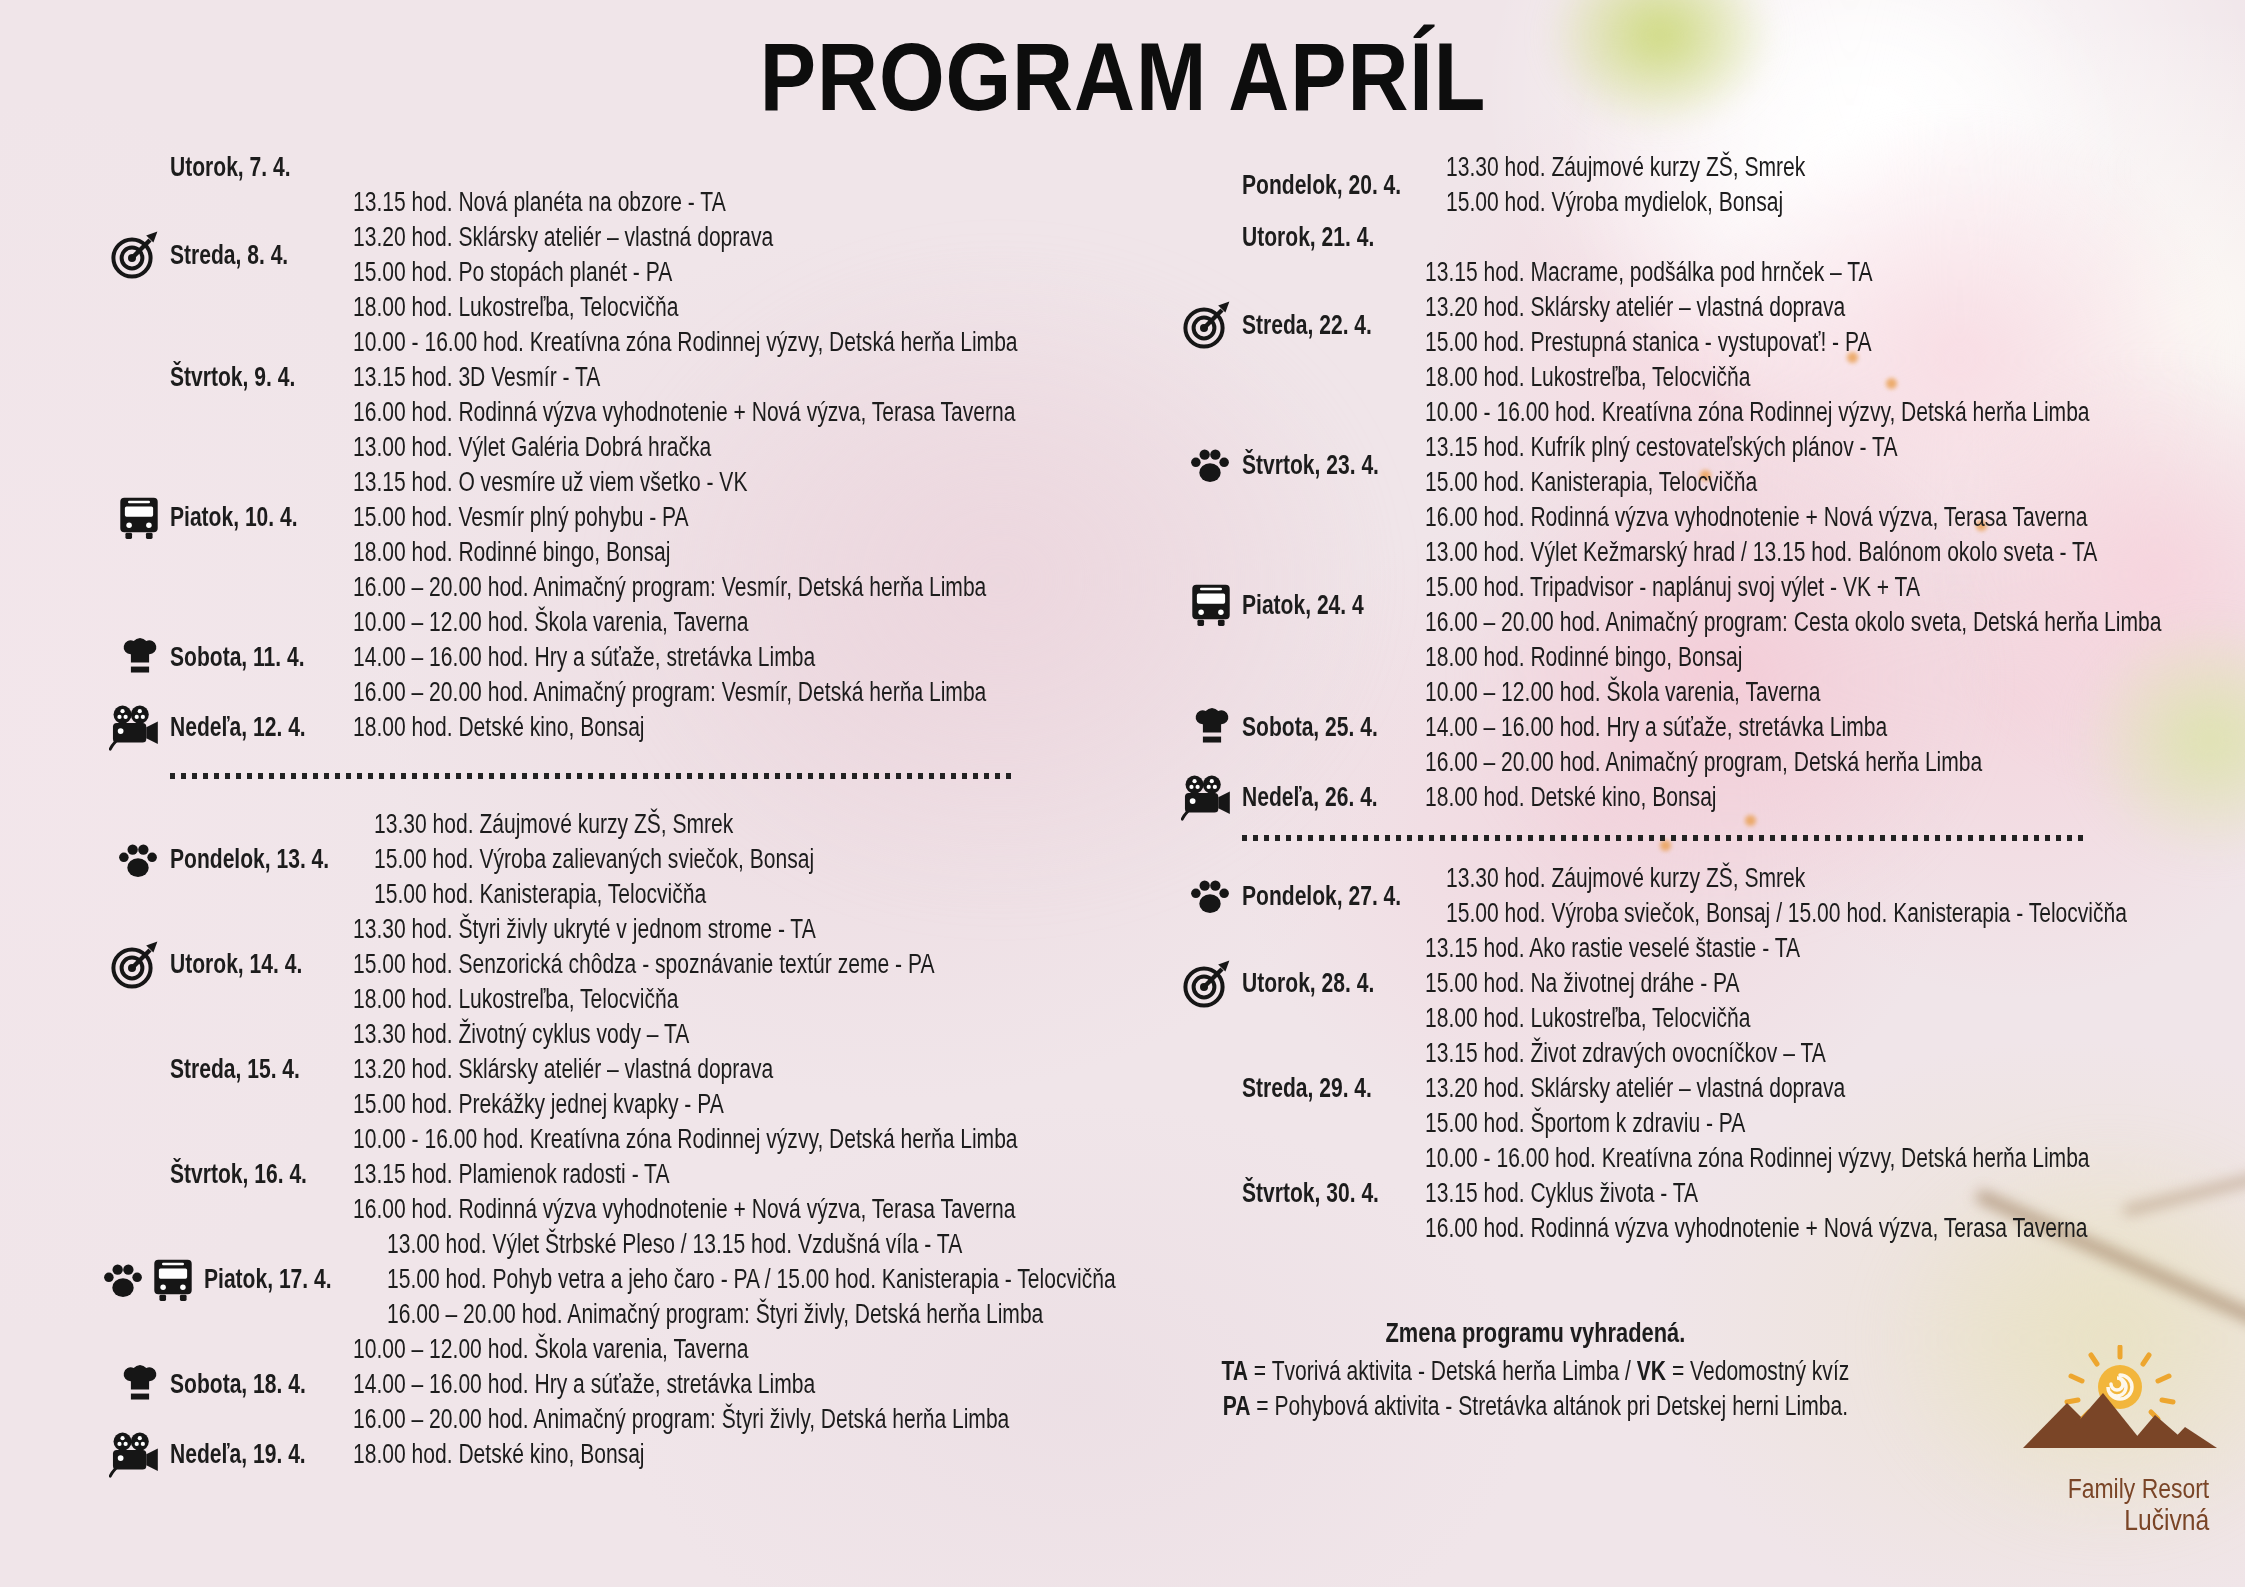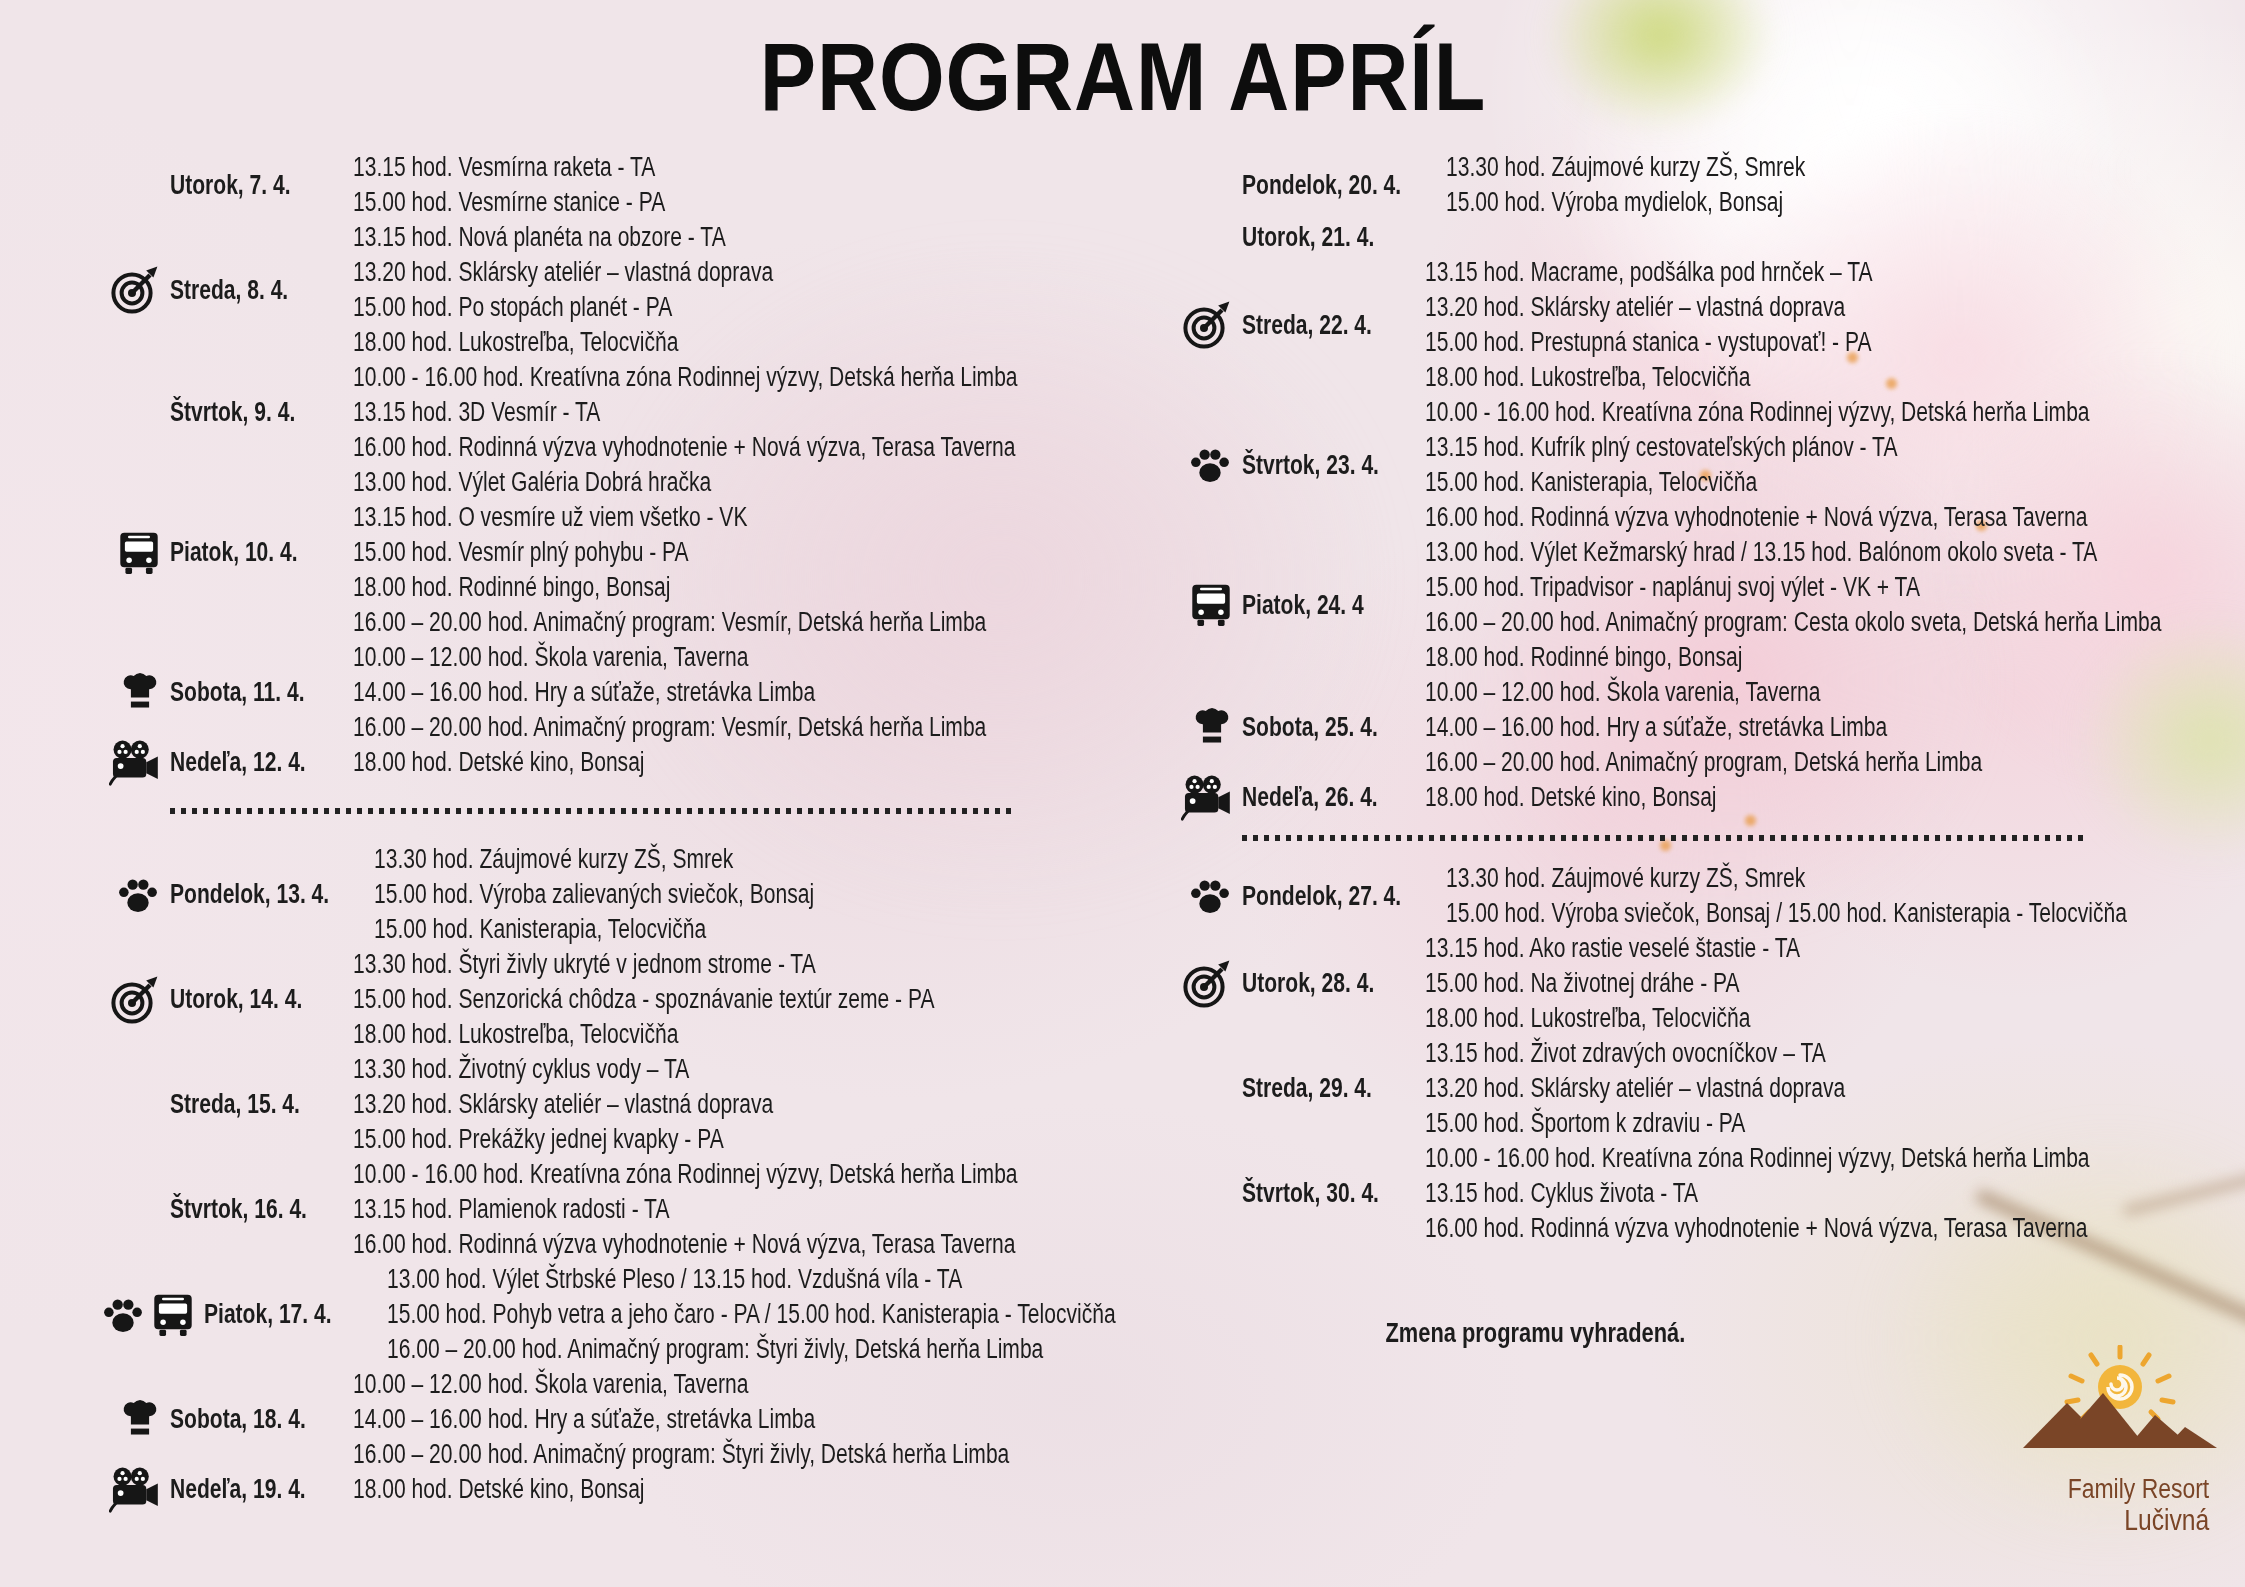--- a/index.html
+++ b/index.html
@@ -85,24 +85,20 @@
     <div class="twig2"></div>
   </div>
 
   <h1 class="title">PROGRAM APRÍL</h1>
 
   <div class="col left">
     <div>
         <div class="block">
           <div class="icons"></div>
           <div class="day">Utorok, 7. 4.</div>
-          <div class="items">
-            <div class="item">13.15 hod. Vesmírna raketa - TA</div>
-            <div class="item">15.00 hod. Vesmírne stanice - PA</div>
-          </div>
         </div>
         <div class="block">
           <div class="icons">
             <span class="icon">
               <svg width="52" height="52" viewBox="0 0 26 26">
                 <g fill="none" stroke="#161616" stroke-width="2">
                   <circle cx="11.5" cy="14.5" r="9.3"></circle>
                   <circle cx="11.5" cy="14.5" r="5.2"></circle>
                 </g>
                 <circle cx="11.5" cy="14.5" r="2" fill="#161616"></circle>
@@ -526,20 +522,24 @@
             <div class="item">10.00 - 16.00 hod. Kreatívna zóna Rodinnej výzvy, Detská herňa Limba</div>
             <div class="item">13.15 hod. Cyklus života - TA</div>
             <div class="item">16.00 hod. Rodinná výzva vyhodnotenie + Nová výzva, Terasa Taverna</div>
           </div>
         </div>
       </div>
   </div>
 
   <div class="footer">
     <div class="f-bold">Zmena programu vyhradená.</div>
+    <div>
+        <div class="f-line"><b>TA</b><span> = Tvorivá aktivita - Detská herňa Limba / </span><b>VK</b><span> = Vedomostný kvíz</span></div>
+        <div class="f-line"><b>PA</b><span> = Pohybová aktivita -  Stretávka altánok pri Detskej herni Limba.</span></div>
+      </div>
   </div>
 
   <div class="logo">
     <svg width="210" height="125" viewBox="0 0 210 125">
       <g stroke="#eda62f" stroke-width="5" stroke-linecap="round">
         <line x1="105" y1="2" x2="105" y2="12"></line>
         <line x1="134" y1="10" x2="128" y2="19"></line>
         <line x1="154" y1="31" x2="143" y2="36"></line>
         <line x1="158" y1="57" x2="147" y2="55"></line>
         <line x1="76" y1="10" x2="82" y2="19"></line>

